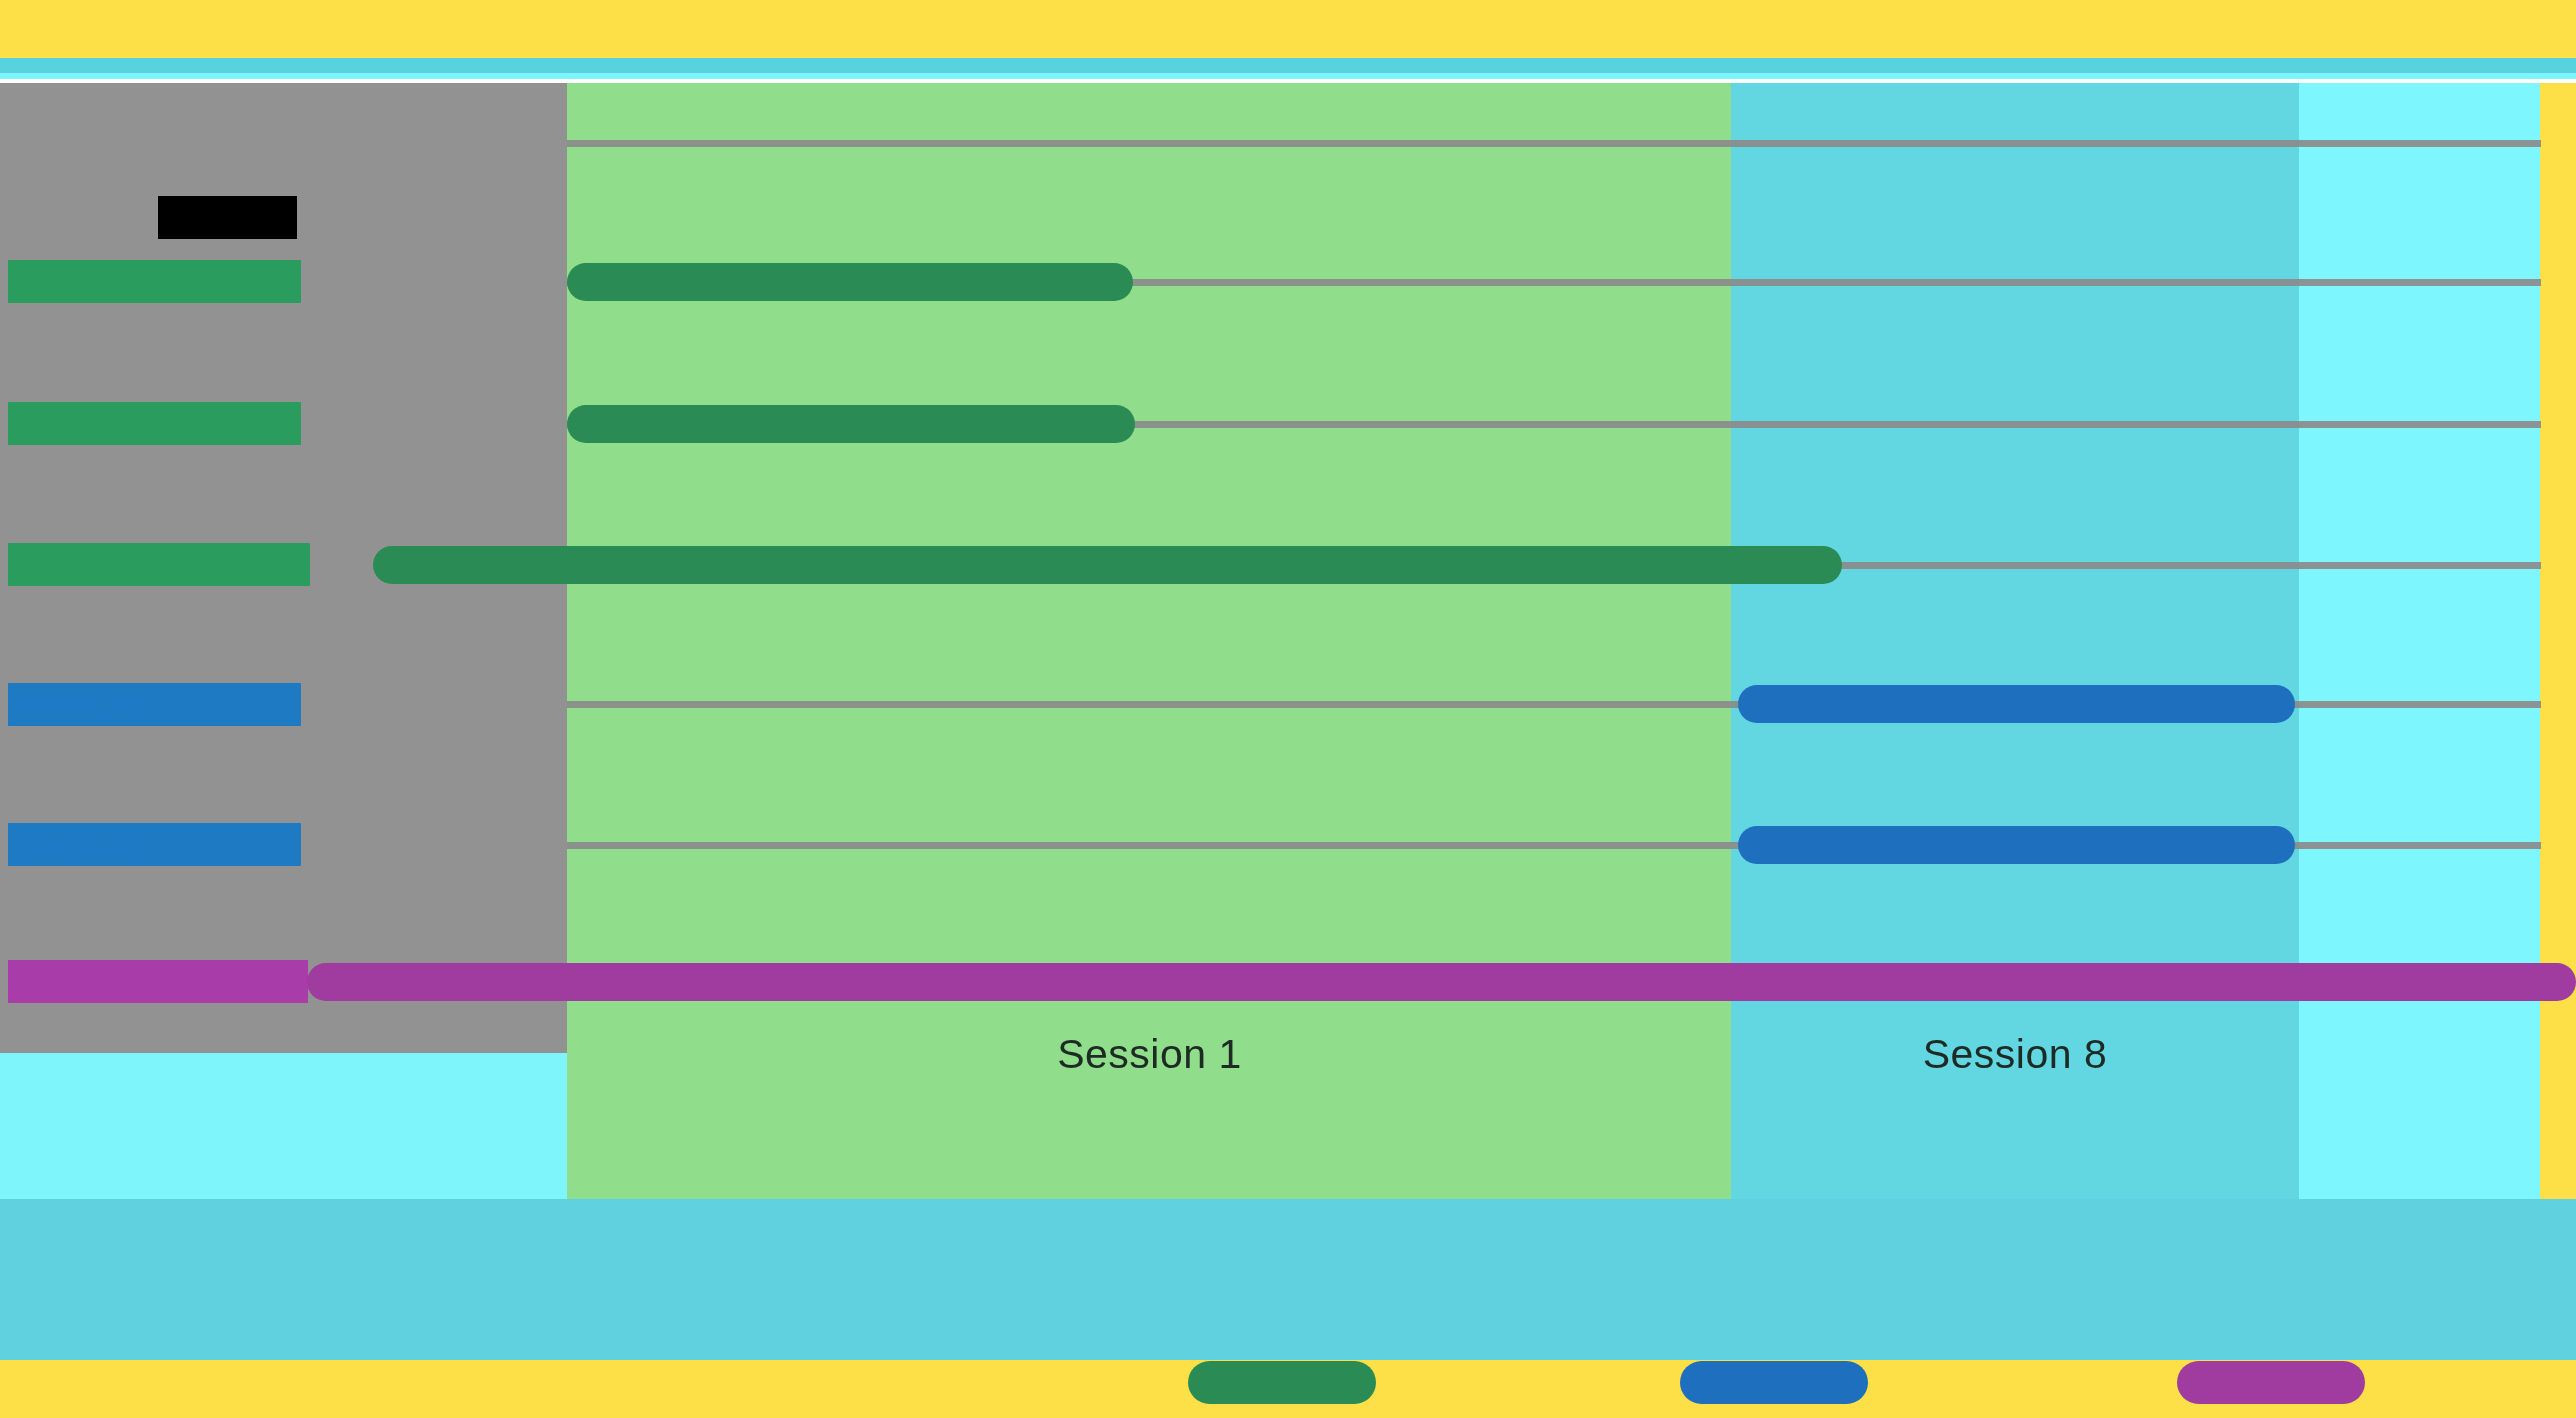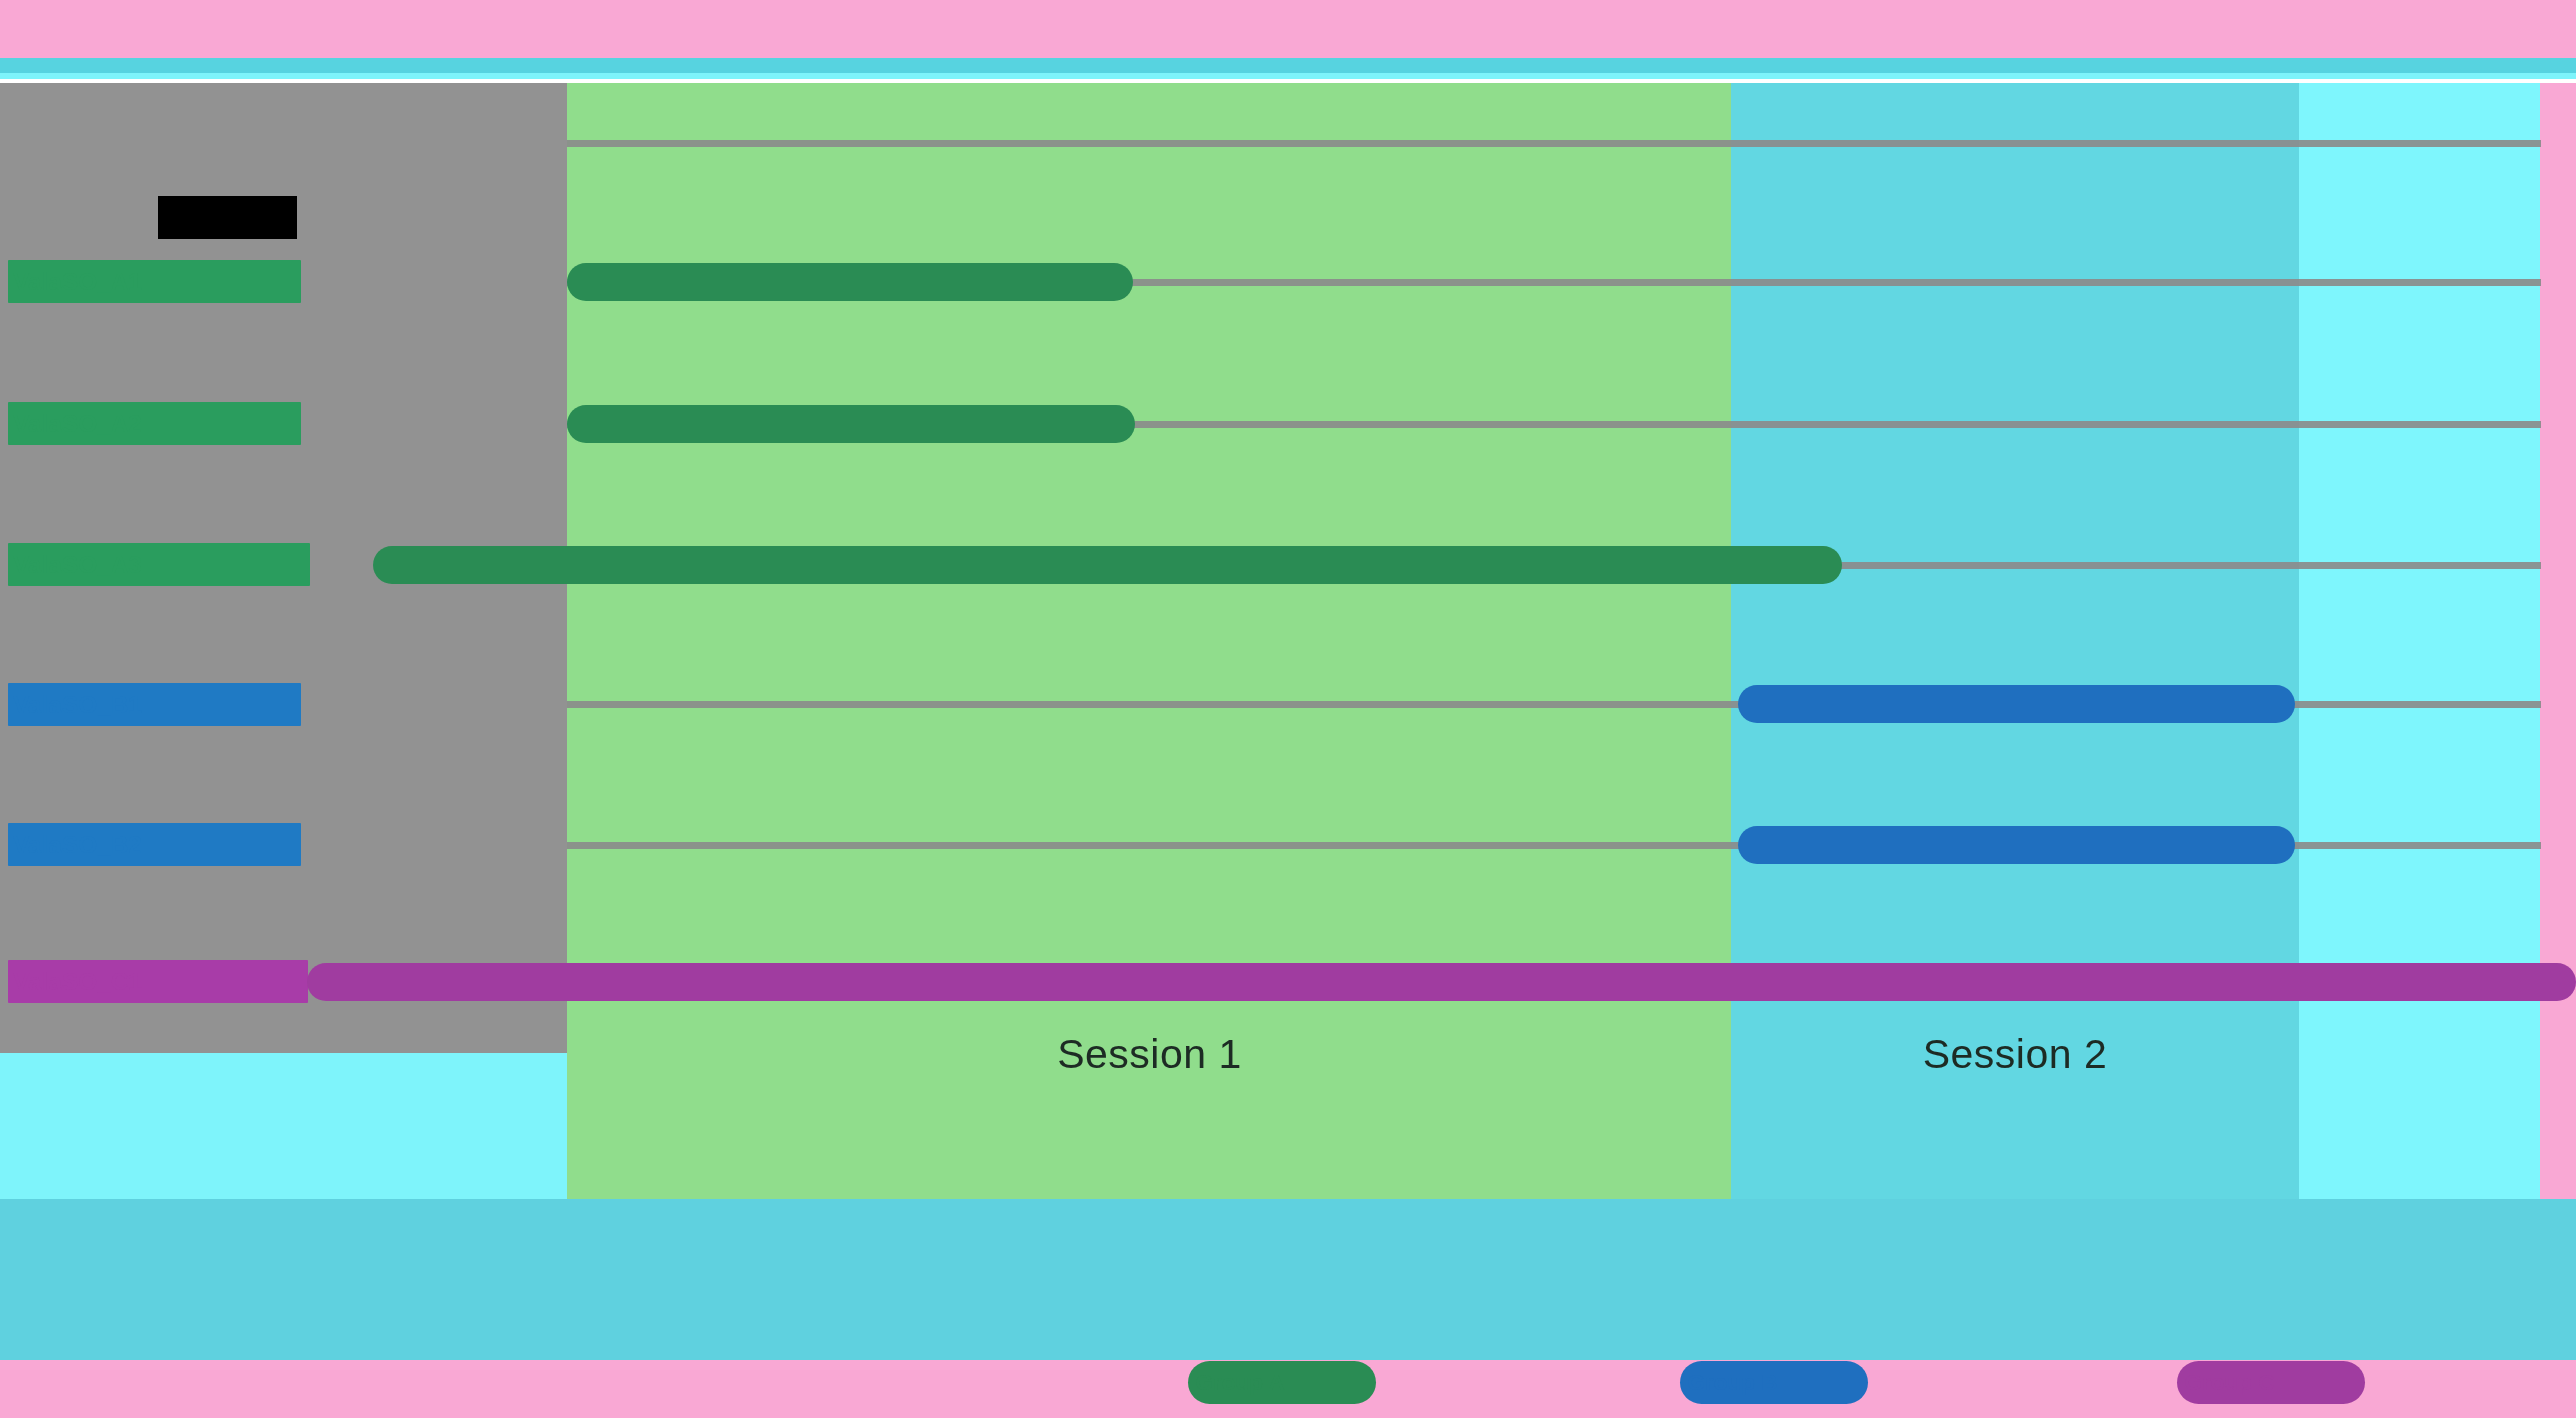--- a/index.html
+++ b/index.html
@@ -1,21 +1,21 @@
 <!DOCTYPE html>
 <html style="font-size:15px"><head>
 <meta charset="utf-8">
 <title>Gantt Timeline</title>
 <style>
   html,body{margin:0;padding:0;background:#000;}
   body{width:2576px;height:1419px;position:relative;overflow:hidden;
        font-family:"Liberation Sans","DejaVu Sans",sans-serif;}
 
   
-  #canvas{position:absolute;left:0;top:0;width:2576px;height:1419px;background:#f9a8d4;}
+  #canvas{position:absolute;left:0;top:0;width:2576px;height:1419px;background:#fde047;}
 
   
   .top-strip{position:absolute;left:0;top:58px;width:2576px;height:15px;background:#57d3e0;}
   .top-strip-b{position:absolute;left:0;top:73px;width:2576px;height:5.6px;background:#7ef4fb;}
   .top-hair{position:absolute;left:0;top:79px;width:2576px;height:3.8px;background:#ffffff;}
 
   
   #figure{position:absolute;left:0;top:83px;width:2576px;height:1117px;}
 
   
@@ -96,21 +96,21 @@
         <div class="bar" style="left: 567px; width: 566px; top: 180px; background: rgb(42, 140, 84);"></div>
         <div class="bar" style="left: 567px; width: 568px; top: 322px; background: rgb(42, 140, 84);"></div>
         <div class="bar" style="left: 373px; width: 1469px; top: 463px; background: rgb(42, 140, 84);"></div>
         <div class="bar" style="left: 1738px; width: 557px; top: 602px; background: rgb(31, 111, 191);"></div>
         <div class="bar" style="left: 1738px; width: 557px; top: 743px; background: rgb(31, 111, 191);"></div>
         <div class="bar" style="left: 307px; width: 2269px; top: 880px; background: rgb(160, 60, 160);"></div>
       </div>
 
     <div id="band-labels">
         <div class="band-label" style="left: 567px; width: 1165px;">Session 1</div>
-        <div class="band-label" style="left: 1731px; width: 568px;">Session 2</div>
+        <div class="band-label" style="left: 1731px; width: 568px;">Session 8</div>
       </div>
 
   </div>
 
   <div class="bottom-pane"></div>
 
   <div id="legend">
       <div class="legend-item" style="left: 1188px;">
         <div class="swatch" style="background: rgb(42, 140, 84); color: rgb(42, 140, 84);">Group A</div>
       </div>

